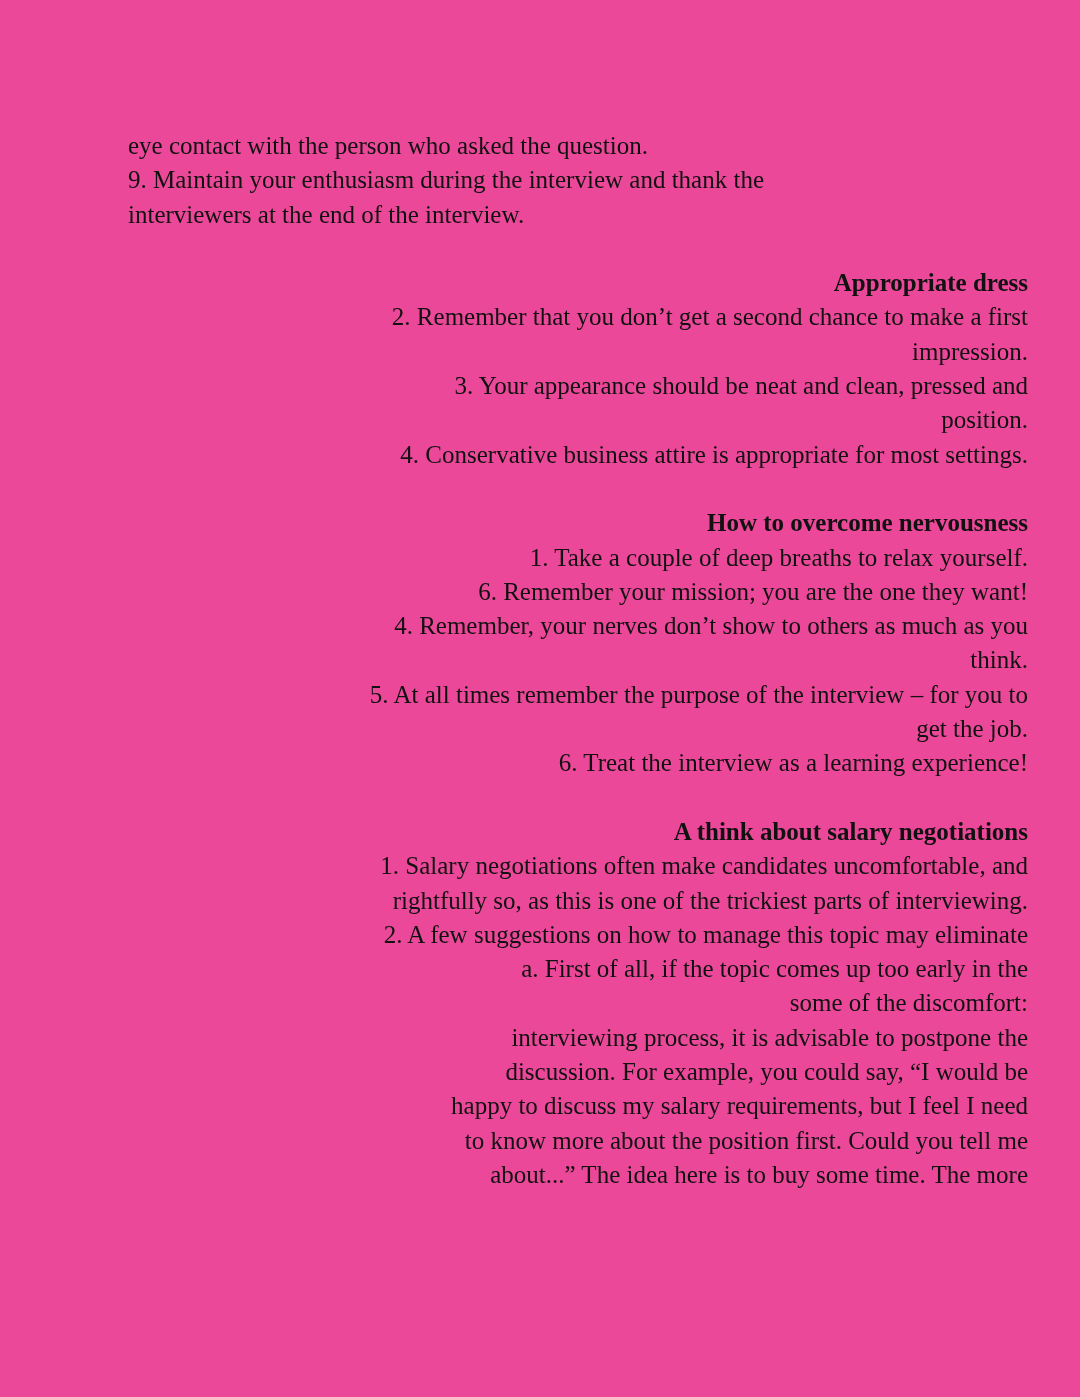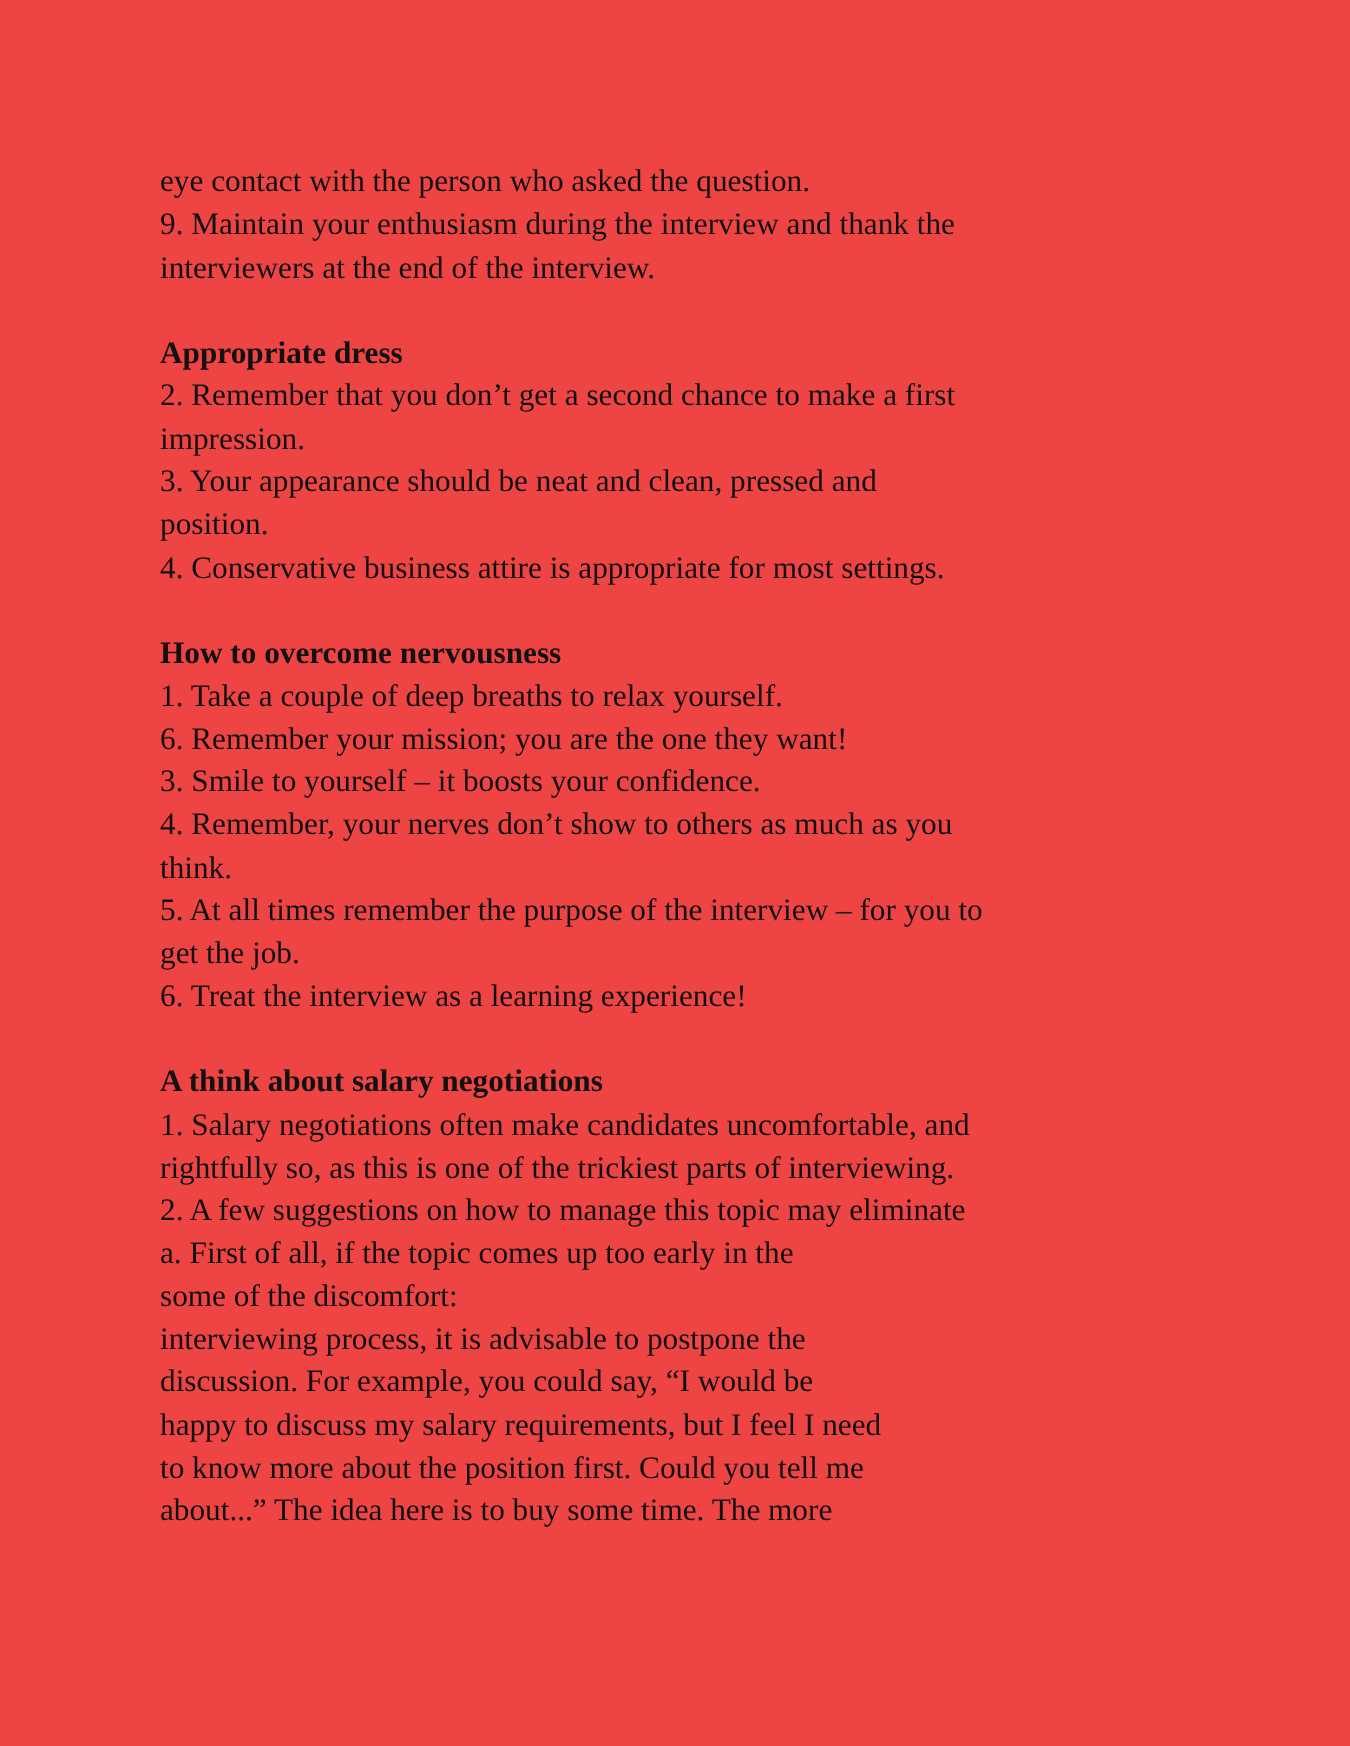--- a/index.html
+++ b/index.html
@@ -4,35 +4,36 @@
 <style>
   html, body {
     margin: 0;
     padding: 0;
     background: #ffffff;
   }
   .page {
     position: relative;
     width: 1080px;
     height: 1397px;
-    background: #ef4444;
+    background: #ec4899;
     overflow: hidden;
   }
   .content {
     position: absolute;
     left: 128px;
     top: 129px;
     width: 900px;
     font-family: "Liberation Serif", "DejaVu Serif", serif;
     font-size: 25px;
     line-height: 34.3px;
     color: #111111;
   }
   .doc-section + .doc-section {
     margin-top: 34.3px;
+    text-align: right;
   }
   .line {
     white-space: nowrap;
   }
   .heading {
     font-weight: 700;
     font-size: 25px;
     margin: 0;
     white-space: nowrap;
   }
@@ -55,21 +56,20 @@
       <div class="line">impression.</div>
       <div class="line">3. Your appearance should be neat and clean, pressed and</div>
       <div class="line">position.</div>
       <div class="line">4. Conservative business attire is appropriate for most settings.</div>
     </section>
 
     <section class="doc-section">
       <h2 class="heading">How to overcome nervousness</h2>
       <div class="line">1. Take a couple of deep breaths to relax yourself.</div>
       <div class="line">6. Remember your mission; you are the one they want!</div>
-      <div class="line">3. Smile to yourself – it boosts your confidence.</div>
       <div class="line">4. Remember, your nerves don’t show to others as much as you</div>
       <div class="line">think.</div>
       <div class="line">5. At all times remember the purpose of the interview – for you to</div>
       <div class="line">get the job.</div>
       <div class="line">6. Treat the interview as a learning experience!</div>
     </section>
 
     <section class="doc-section">
       <h2 class="heading">A think about salary negotiations</h2>
       <div class="line">1. Salary negotiations often make candidates uncomfortable, and</div>

